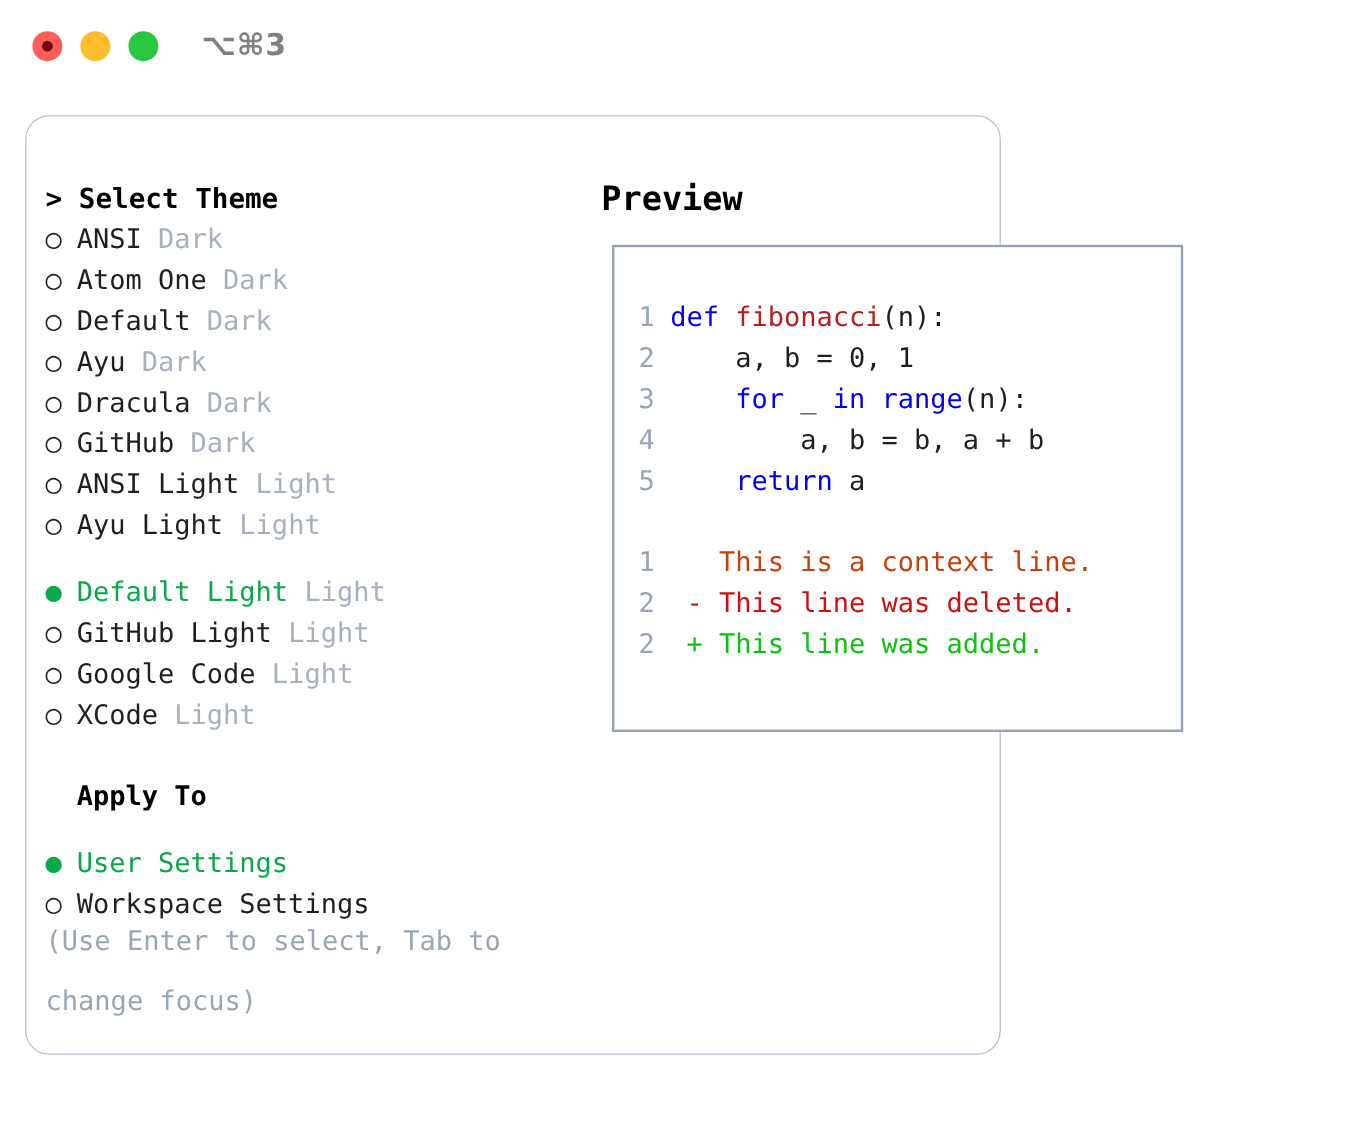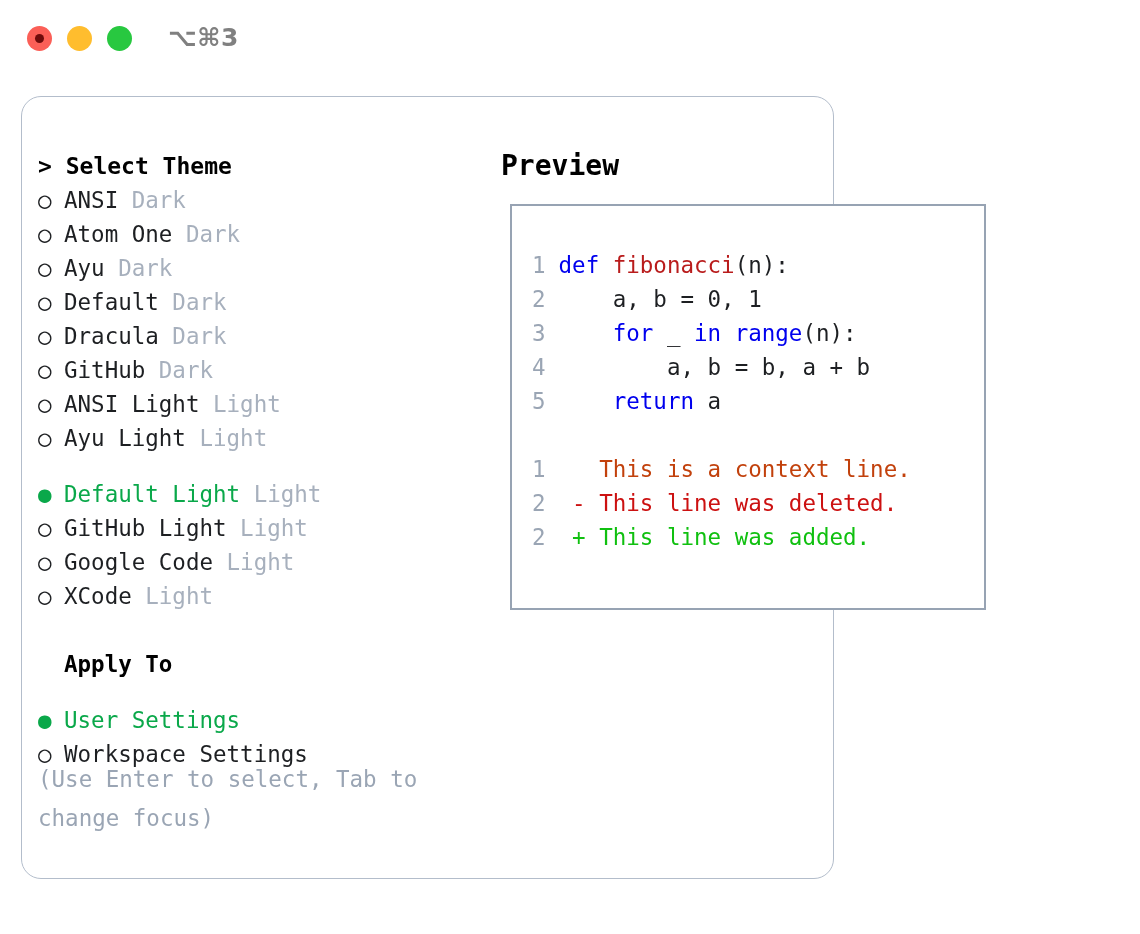--- a/index.html
+++ b/index.html
@@ -109,21 +109,21 @@
     color: #000000;
   }
   .spacer { height: 34px; }
 
   #hint {
     position: absolute;
     left: 16px;
     top: 663px;
     width: 420px;
     font-size: 22.5px;
-    line-height: 39px;
+    line-height: 50px;
     color: #9aa5b4;
     white-space: pre-line;
   }
 
   
   #preview-title {
     position: absolute;
     left: 479px;
     top: 52px;
     font-size: 28px;
@@ -175,22 +175,22 @@
     <div id="title-shortcut">⌥⌘3</div>
   </div>
 
   <div id="panel">
 
     <div id="left-col">
       <div class="row header-row">&gt; Select Theme</div>
       <div id="theme-list">
           <div class="row"><span class="marker">○ </span><span>ANSI</span><span class="tag"> Dark</span></div>
           <div class="row"><span class="marker">○ </span><span>Atom One</span><span class="tag"> Dark</span></div>
+          <div class="row"><span class="marker">○ </span><span>Default</span><span class="tag"> Dark</span></div>
           <div class="row"><span class="marker">○ </span><span>Ayu</span><span class="tag"> Dark</span></div>
-          <div class="row"><span class="marker">○ </span><span>Default</span><span class="tag"> Dark</span></div>
           <div class="row"><span class="marker">○ </span><span>Dracula</span><span class="tag"> Dark</span></div>
           <div class="row"><span class="marker">○ </span><span>GitHub</span><span class="tag"> Dark</span></div>
           <div class="row"><span class="marker">○ </span><span>ANSI Light</span><span class="tag"> Light</span></div>
           <div class="row"><span class="marker">○ </span><span>Ayu Light</span><span class="tag"> Light</span></div>
           <div class="row selected"><span class="marker">● </span><span>Default Light</span><span class="tag"> Light</span></div>
           <div class="row"><span class="marker">○ </span><span>GitHub Light</span><span class="tag"> Light</span></div>
           <div class="row"><span class="marker">○ </span><span>Google Code</span><span class="tag"> Light</span></div>
           <div class="row"><span class="marker">○ </span><span>XCode</span><span class="tag"> Light</span></div>
         </div>
       <div class="spacer"></div>

